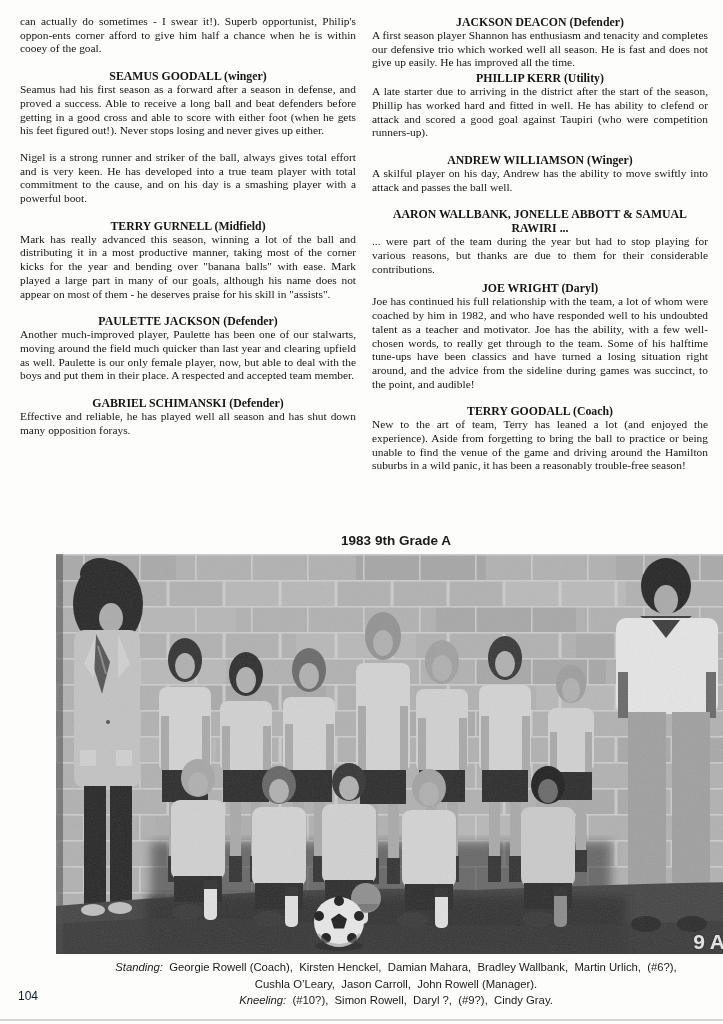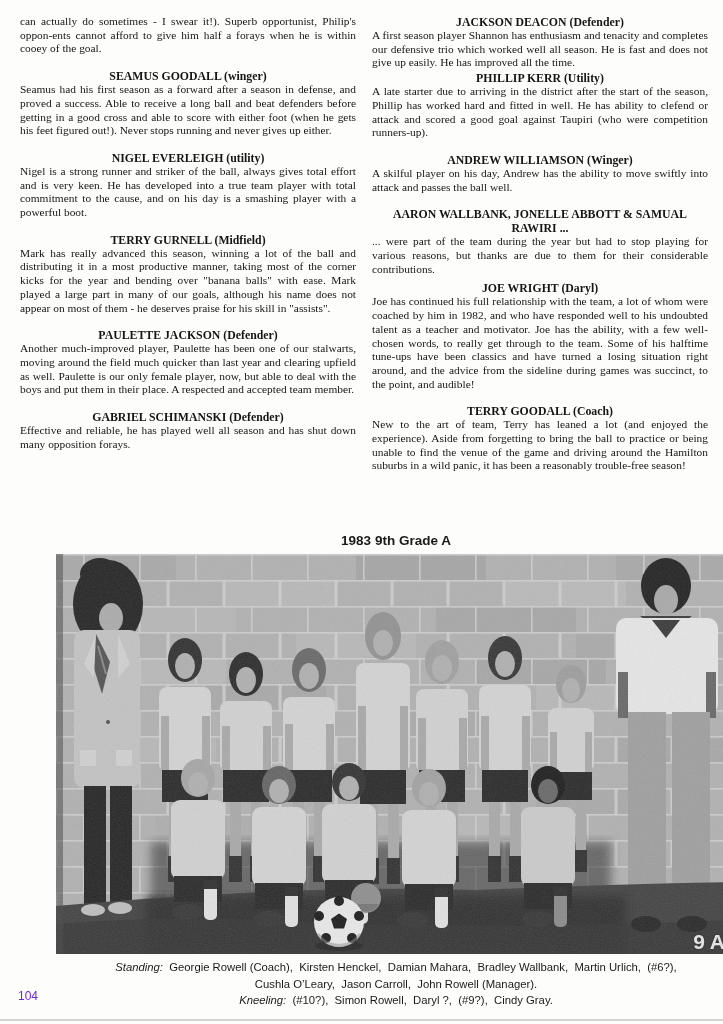--- a/index.html
+++ b/index.html
@@ -43,40 +43,39 @@
   }
   .caption{
     margin-top:5px; text-align:center;
     font-family:"Liberation Sans", sans-serif;
     font-size:11.3px; line-height:16.6px; color:#1b1a18;
   }
   .cap-line{white-space:pre;}
   .cap-label{font-style:italic;}
   .page-number{
     position:absolute; left:18px; top:989px;
-    font-family:"Liberation Sans", sans-serif; font-size:12px; color:#6d28d9;
+    font-family:"Liberation Sans", sans-serif; font-size:12px; color:#0f172a;
   }
   .scan-edge{position:absolute; left:0; right:0; bottom:3px; height:2px; background:#d4d4d1;}
 </style>
 </head>
 <body>
 
 <div class="page">
 
   <div class="columns">
     <div class="col">
       <div class="sec first">
-        <p class="b">can actually do sometimes - I swear it!). Superb opportunist, Philip's oppon-ents cannot afford to give him half a forays when he is within cooey of the goal.</p>
+        <p class="b">can actually do sometimes - I swear it!). Superb opportunist, Philip's oppon-ents corner afford to give him half a chance when he is within cooey of the goal.</p>
       </div>
       <div class="sec">
         <h3 class="h">SEAMUS GOODALL (winger)</h3>
-        <p class="b">Seamus had his first season as a forward after a season in defense, and proved a success. Able to receive a long ball and beat defenders before getting in a good cross and able to score with either foot (when he gets his feet figured out!). Never stops running and never gives up either.</p>
-      </div>
-      <div class="sec">
-        <h3 class="h">NIGEL EVERLEIGH (utility)</h3>
+        <p class="b">Seamus had his first season as a forward after a season in defense, and proved a success. Able to receive a long ball and beat defenders before getting in a good cross and able to score with either foot (when he gets his feet figured out!). Never stops losing and never gives up either.</p>
+      </div>
+      <div class="sec">
         <p class="b">Nigel is a strong runner and striker of the ball, always gives total effort and is very keen. He has developed into a true team player with total commitment to the cause, and on his day is a smashing player with a powerful boot.</p>
       </div>
       <div class="sec">
         <h3 class="h">TERRY GURNELL (Midfield)</h3>
         <p class="b">Mark has really advanced this season, winning a lot of the ball and distributing it in a most productive manner, taking most of the corner kicks for the year and bending over "banana balls" with ease. Mark played a large part in many of our goals, although his name does not appear on most of them - he deserves praise for his skill in "assists".</p>
       </div>
       <div class="sec">
         <h3 class="h">PAULETTE JACKSON (Defender)</h3>
         <p class="b">Another much-improved player, Paulette has been one of our stalwarts, moving around the field much quicker than last year and clearing upfield as well. Paulette is our only female player, now, but able to deal with the boys and put them in their place. A respected and accepted team member.</p>
       </div>

